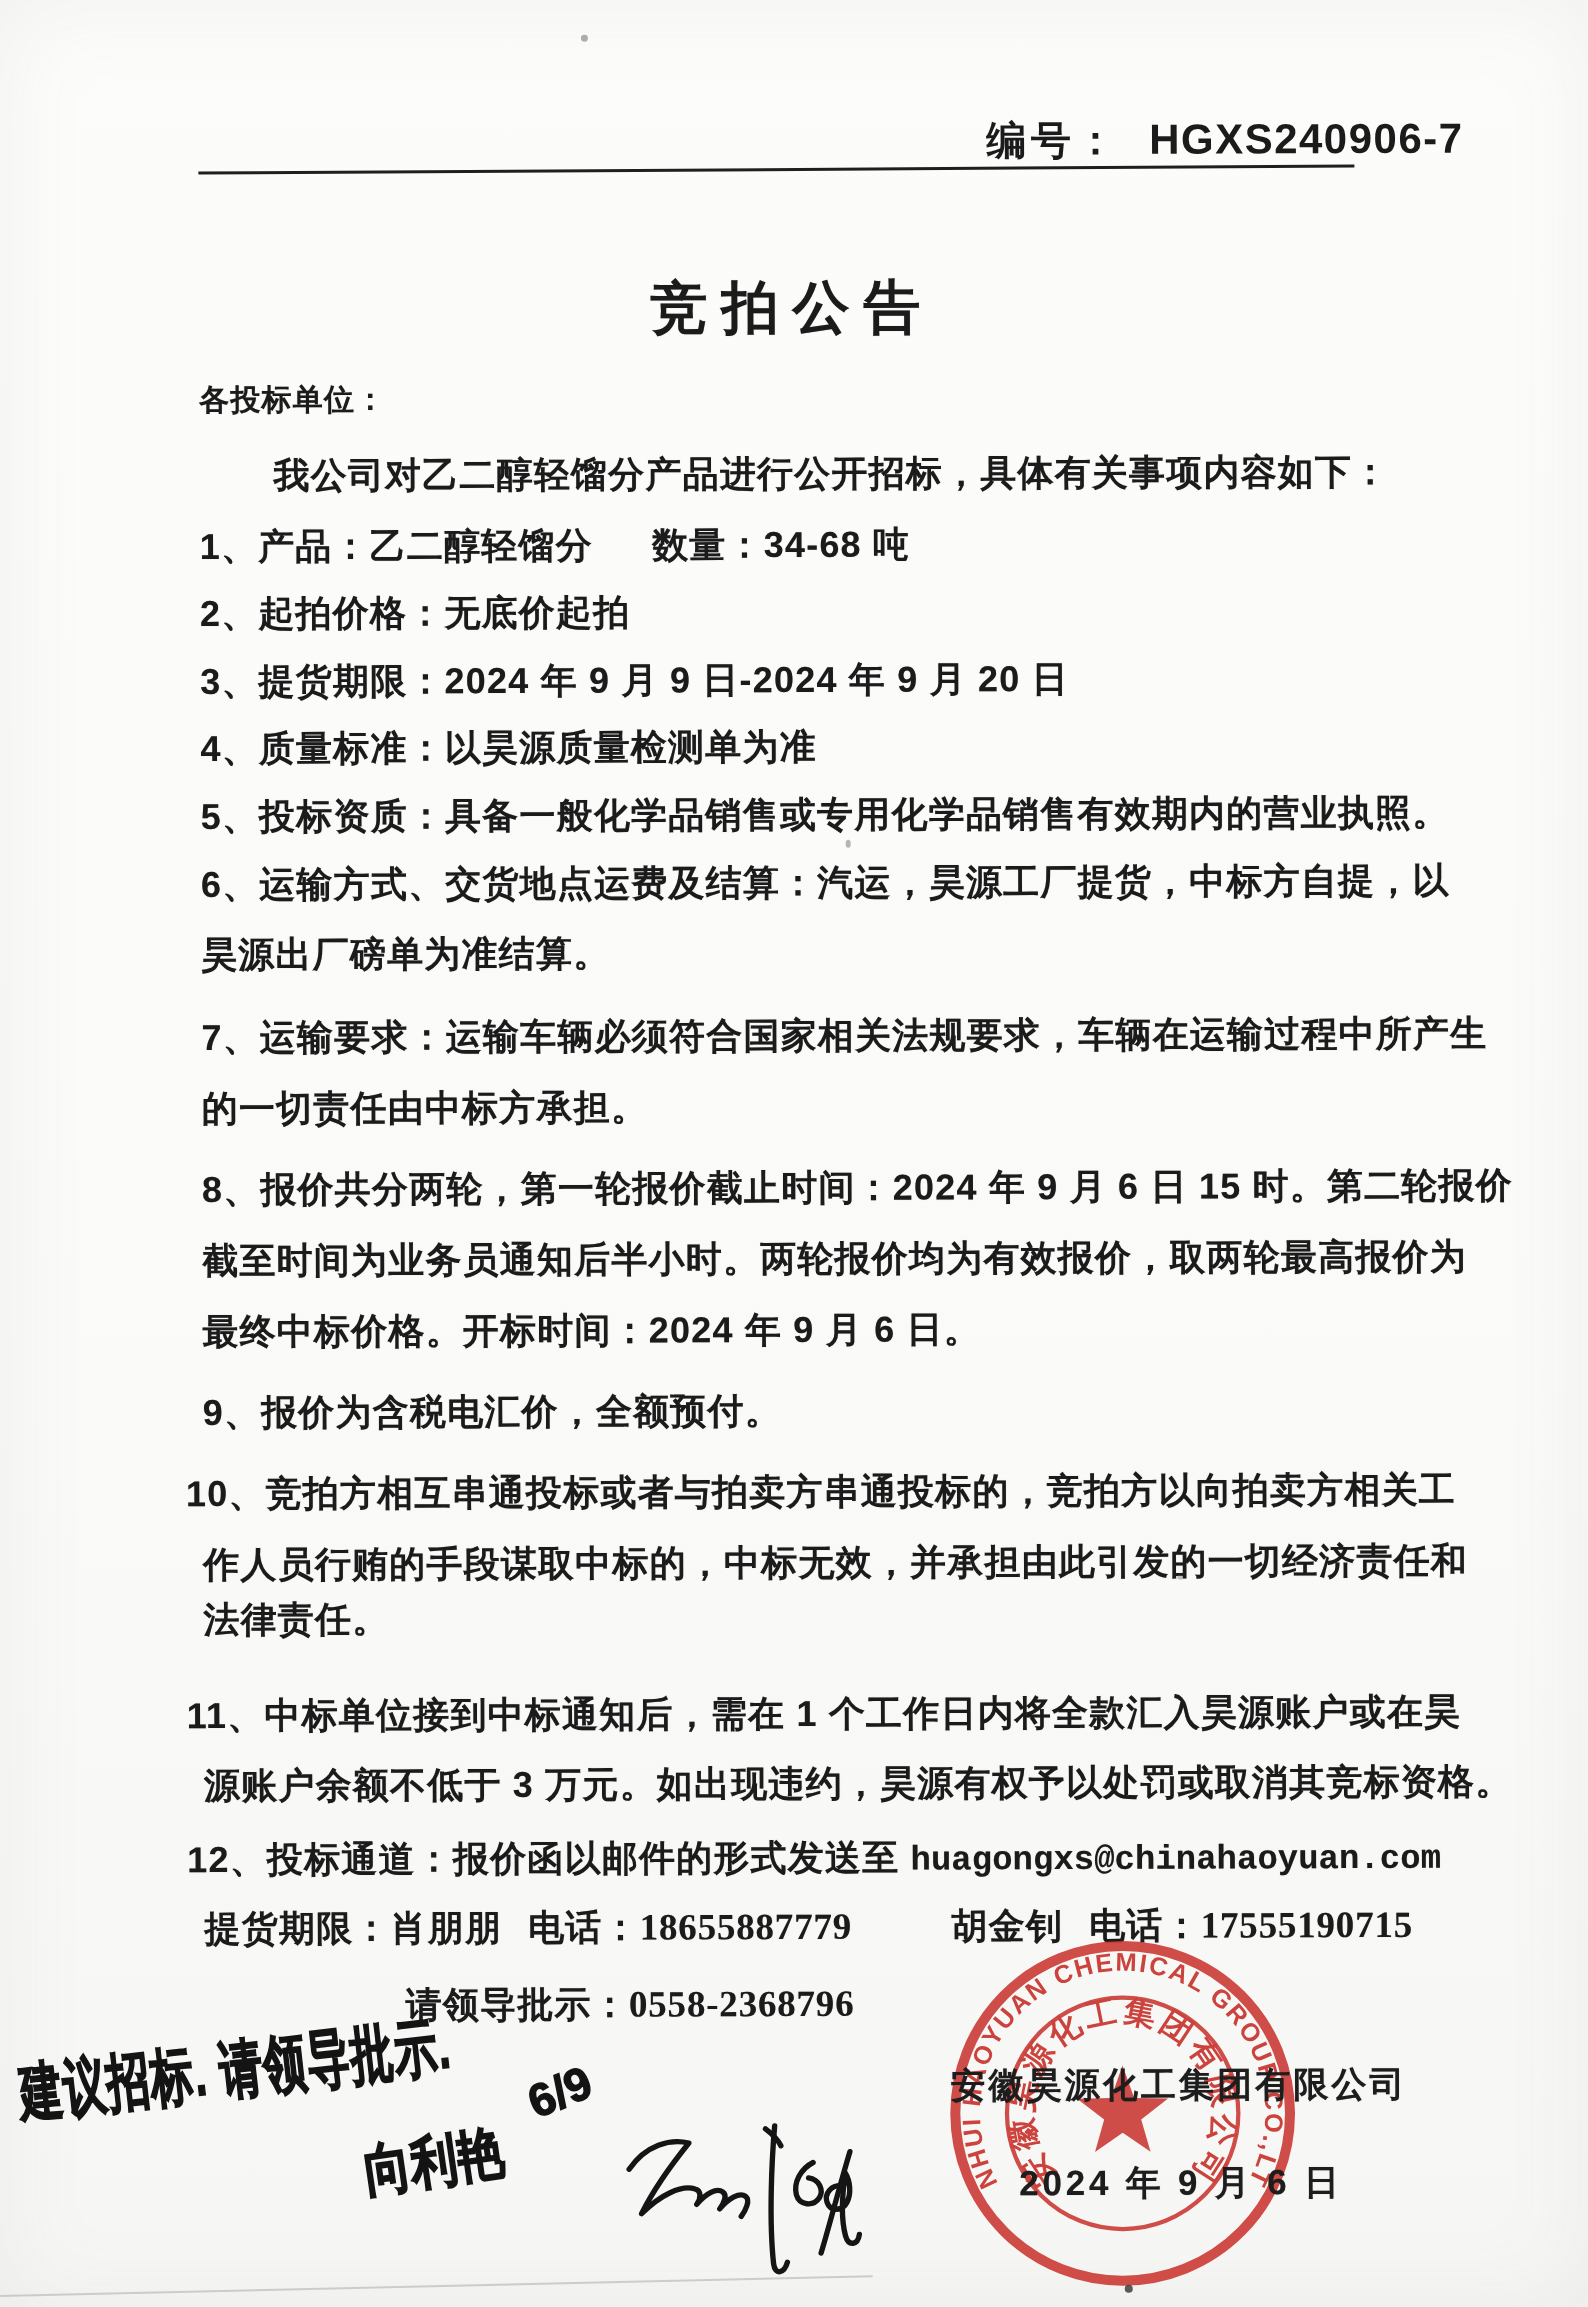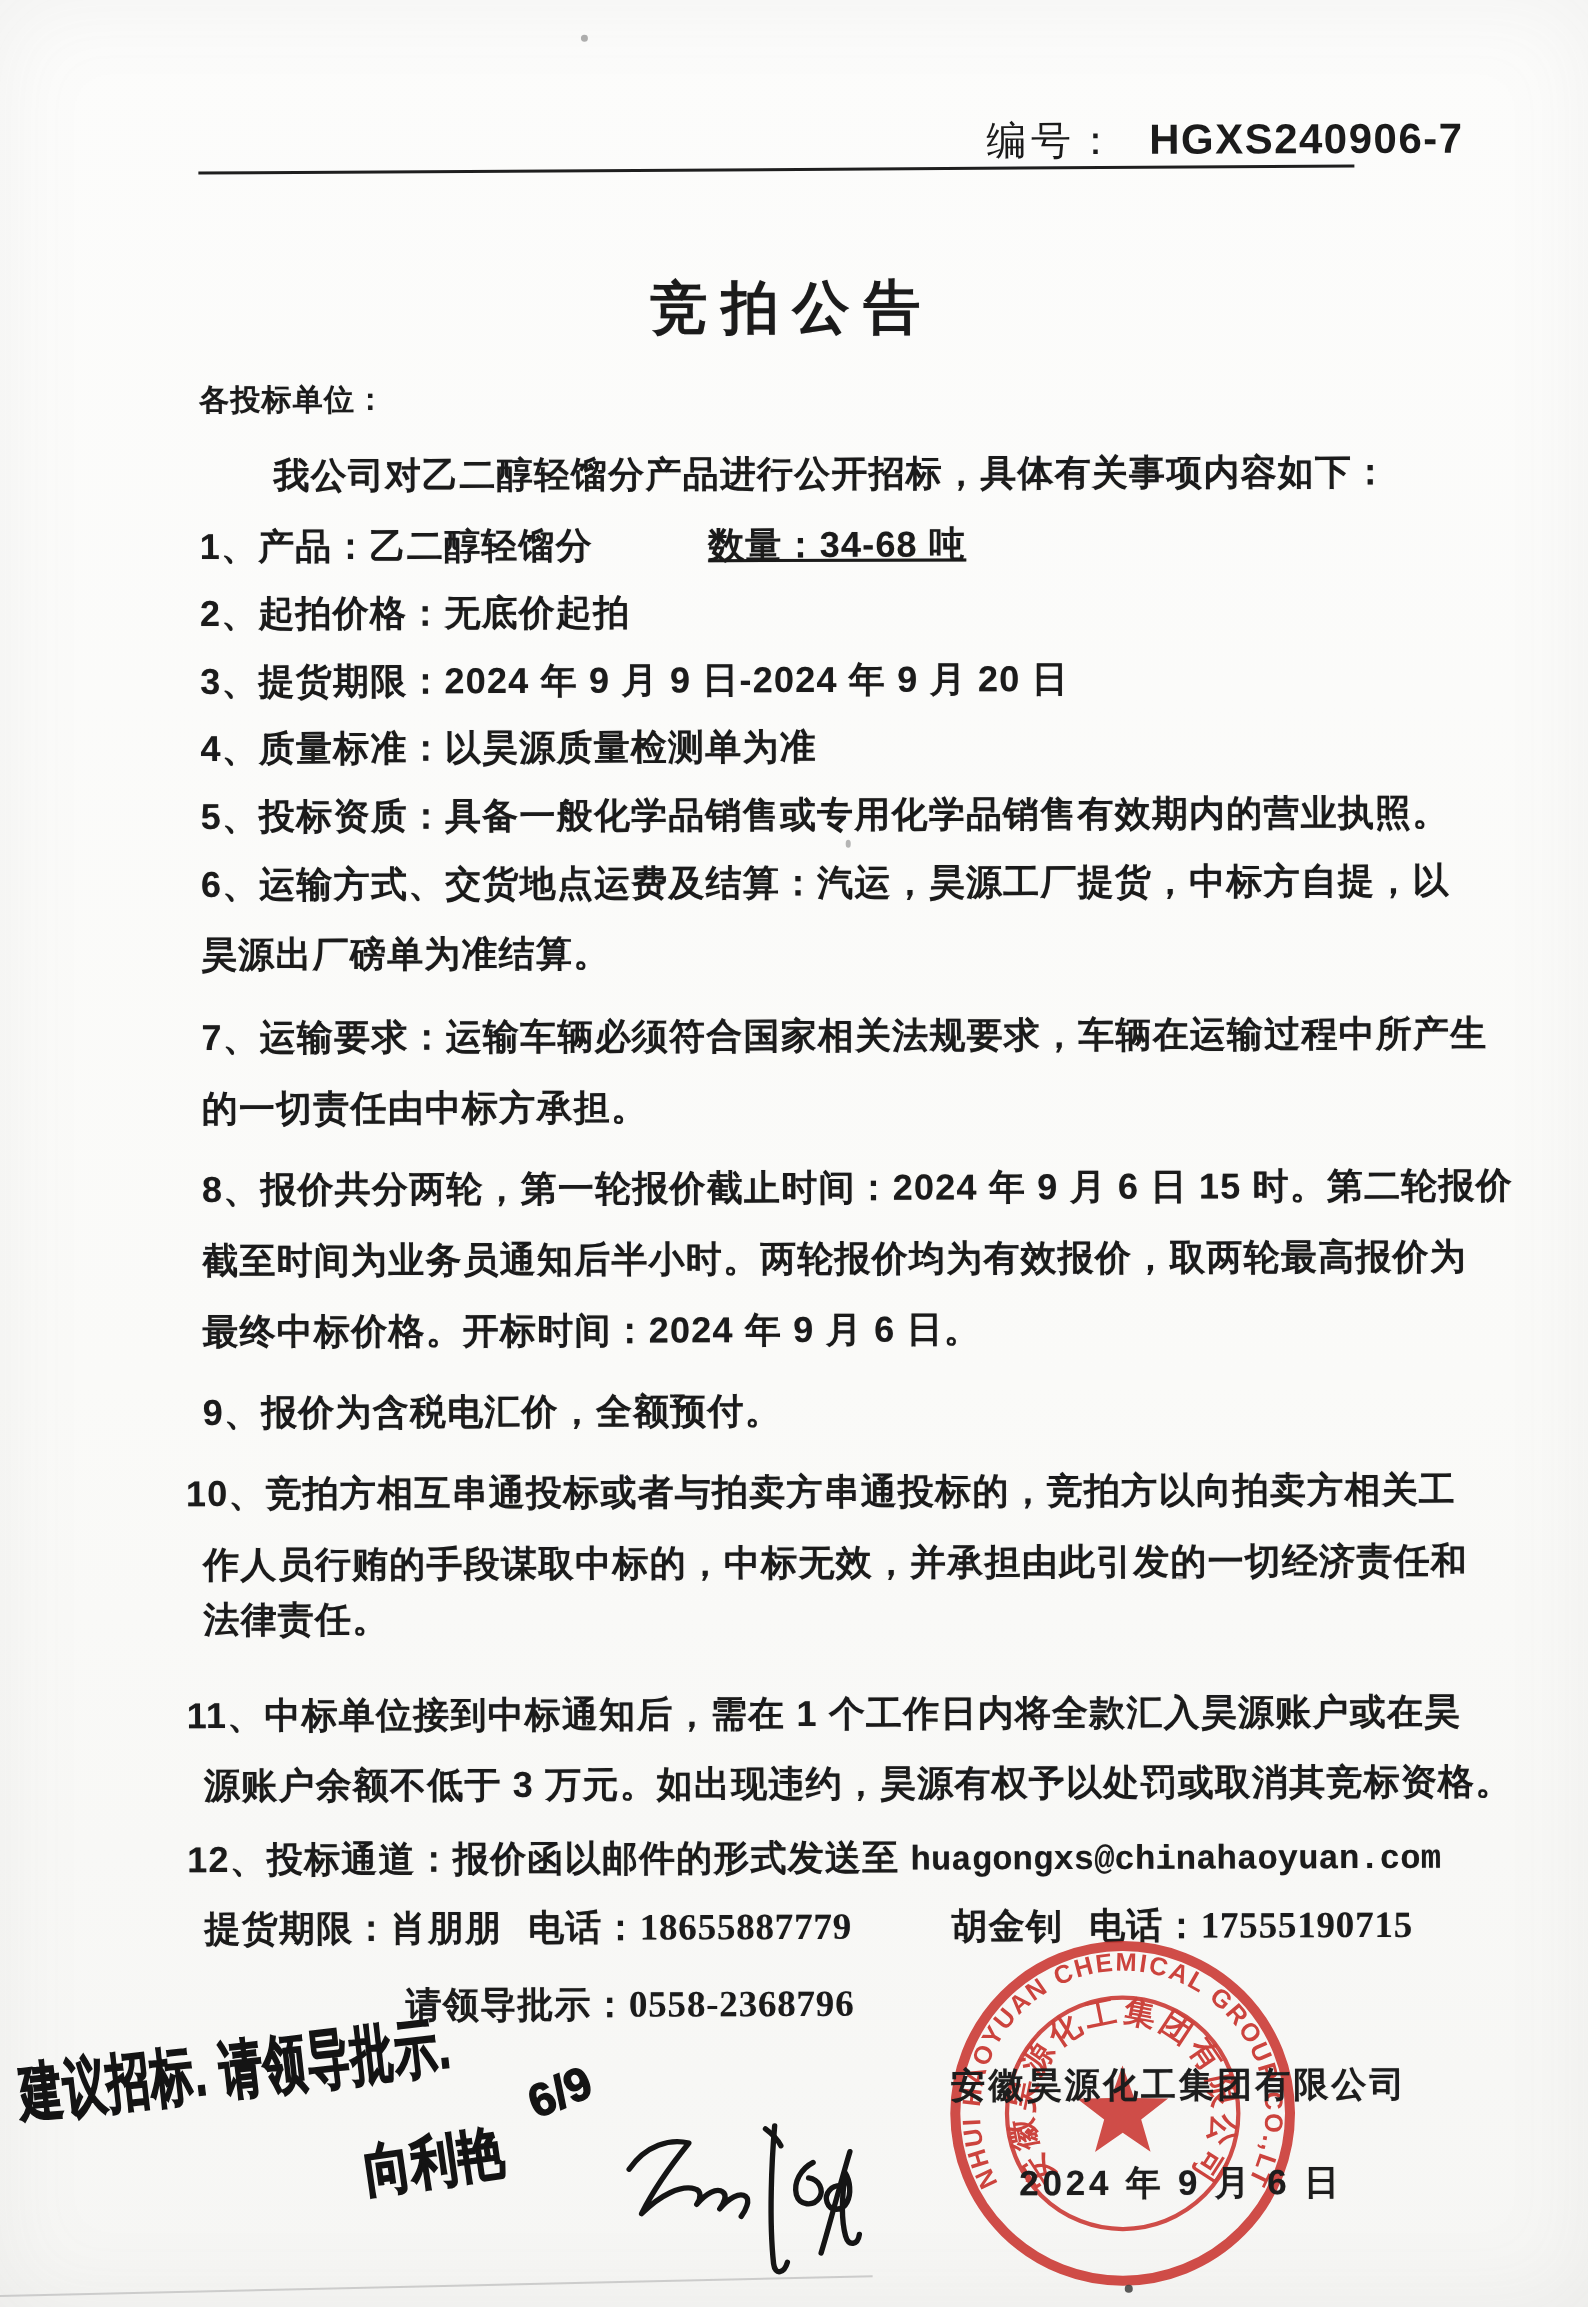--- a/index.html
+++ b/index.html
@@ -9,34 +9,34 @@
     background:linear-gradient(180deg,#fcfcfb 0%,#fafaf8 60%,#f6f6f4 100%);
     overflow:hidden;
     font-family:"Liberation Sans",sans-serif;
     color:#1b1b1b;
     box-shadow:inset 0 0 92px rgba(120,120,120,.08);
   }
   .content{position:absolute;inset:0;transform:rotate(-0.2deg);transform-origin:50% 40%;}
 
   
   .hdr{position:absolute;top:114px;left:989px;display:flex;align-items:baseline;white-space:nowrap;}
-  .hdr-label{font-size:40px;font-weight:400;letter-spacing:4.6px;}
+  .hdr-label{font-size:40px;font-weight:700;letter-spacing:4.6px;}
   .hdr-num{font-size:42px;font-weight:800;letter-spacing:1.5px;margin-left:29px;}
   .hdr-line{position:absolute;top:168px;left:201px;width:1156px;height:3.1px;background:#1f1f1f;transform:rotate(-0.15deg);}
 
   
   .title{position:absolute;top:270px;left:0;width:1589px;text-align:center;margin:0;
          font-size:57px;font-weight:800;letter-spacing:14px;text-shadow:0 0 0.8px rgba(0,0,0,.4);}
 
   
   .bl{position:absolute;left:201px;font-size:36px;font-weight:700;letter-spacing:1.2px;
       white-space:nowrap;text-shadow:0 0 0.8px rgba(0,0,0,.35);}
   .bl.indent{left:275px;}
   .bl.num2{left:184px;}
-  .qty-gap{margin-left:104px;text-decoration:underline;}
+  .qty-gap{margin-left:48px;}
   .mono{font-family:"Liberation Mono",monospace;font-weight:700;font-size:34px;letter-spacing:0;}
   .phone{font-family:Liberation Serif, serif;font-size:37px;letter-spacing:0.8px;}
   .sp-m{margin-left:26px;}
   .contact2{left:948px;}
   .office{left:402px;}
 
   
   .hw{position:absolute;color:#141414;font-weight:900;white-space:nowrap;
       -webkit-text-stroke:1.7px #141414;}
   .hw-note{left:10.8px;top:2049px;font-size:63px;transform:rotate(-6.2deg) scaleX(.68);

